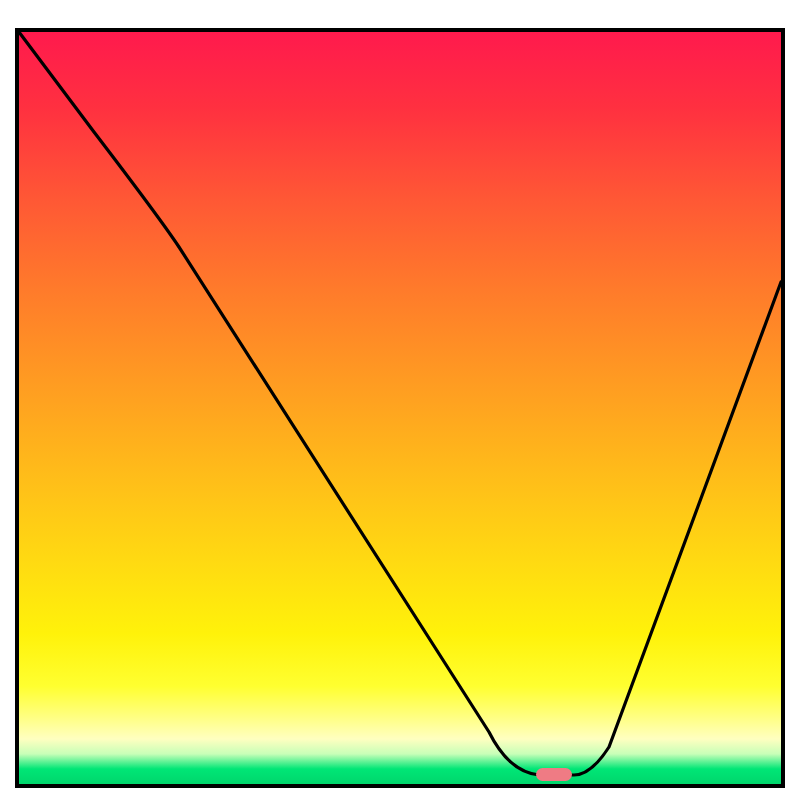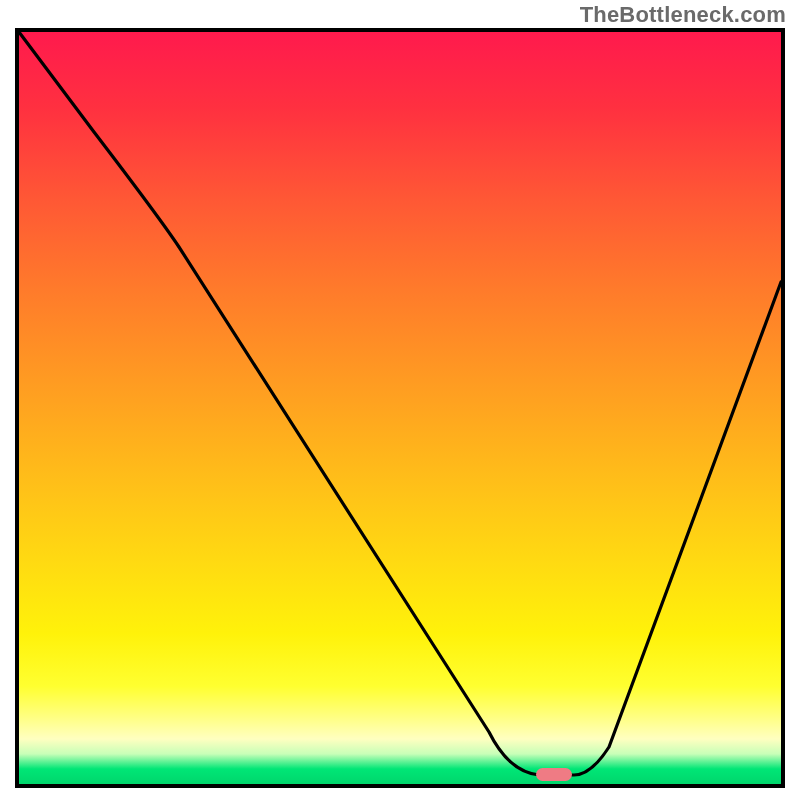--- a/index.html
+++ b/index.html
@@ -66,21 +66,20 @@
     z-index: 6;
     border-radius: 8px;
     background: #ef7b84;
   }
 </style>
 </head>
 <body>
 
 <div class="wrap">
 
-  <div class="watermark">TheBottleneck.com</div>
 
   <div class="plot">
     <div class="gradient"></div>
 
     <svg class="curve" viewBox="0 0 762 752" preserveAspectRatio="none">
       <path fill="none" stroke="#000" stroke-width="3.2" stroke-linejoin="round" stroke-linecap="round" d="M0,0 L75,100 C140,185 150,200 160,215 L470,700 Q490,740 520,743 L555,743 Q572,743 590,715 L762,250"></path>
     </svg>
 
     <div class="marker" style="left:517px; top:736px; width:36px; height:13px;"></div>
   </div>

